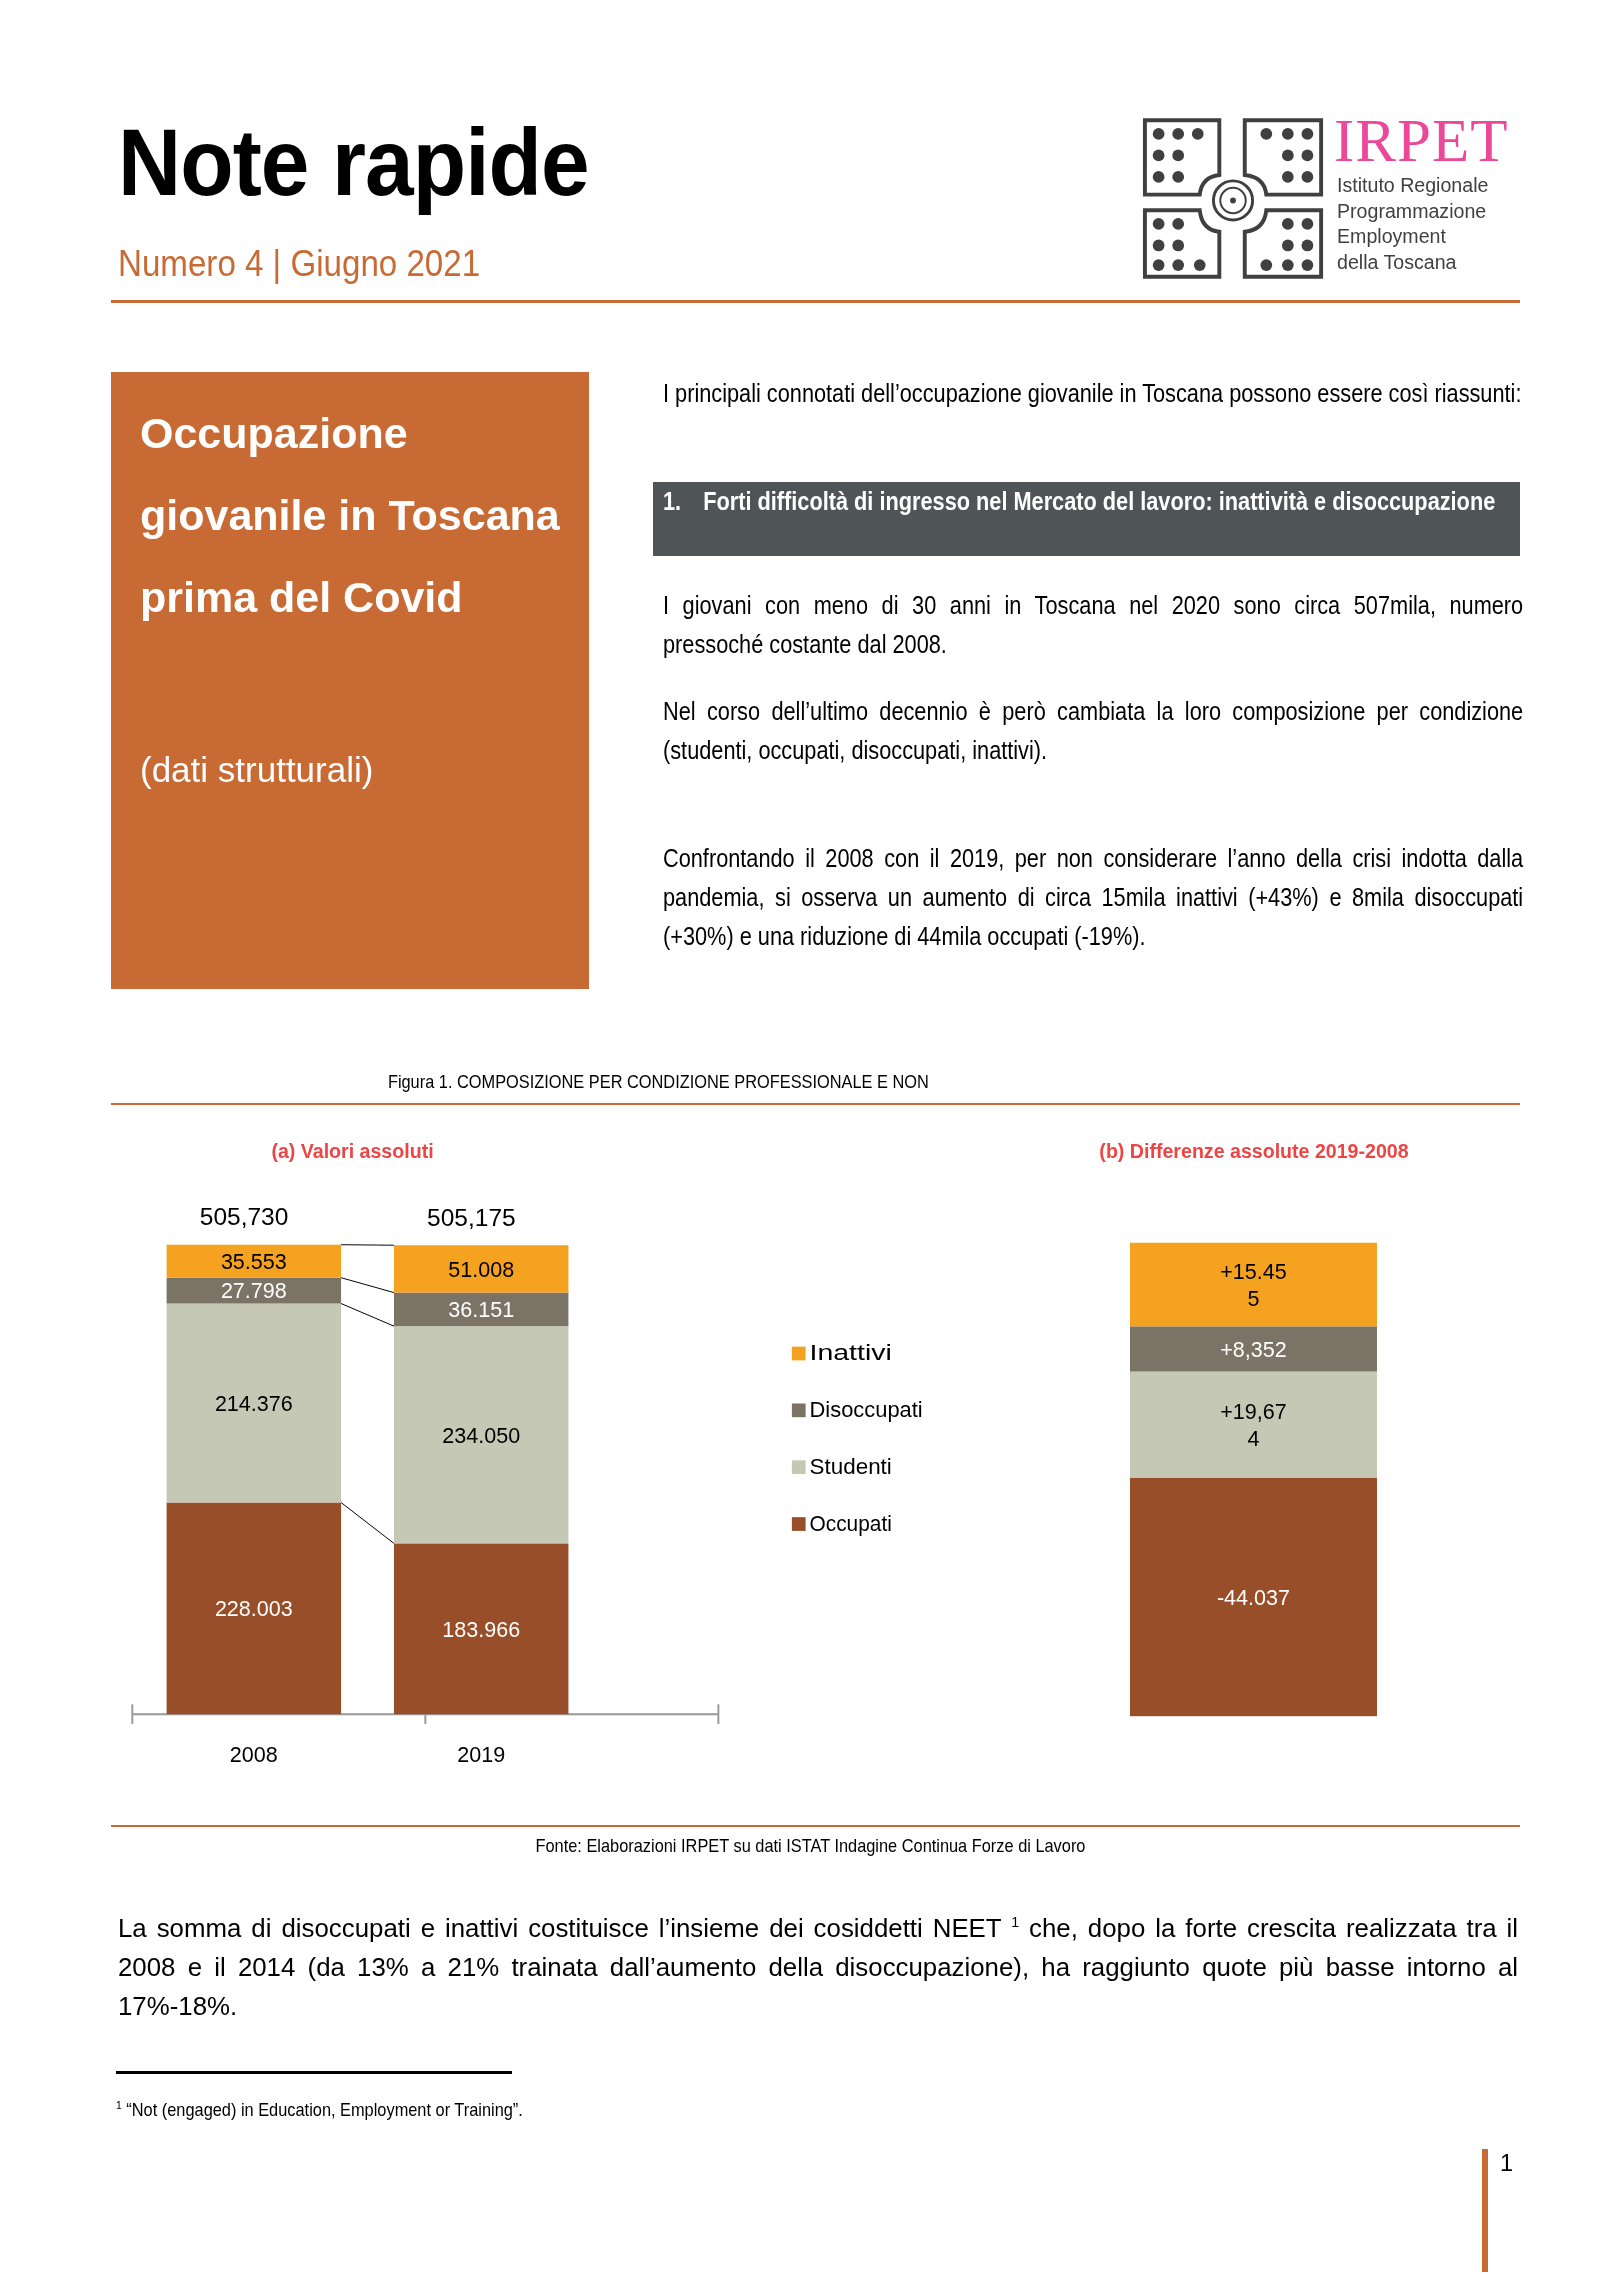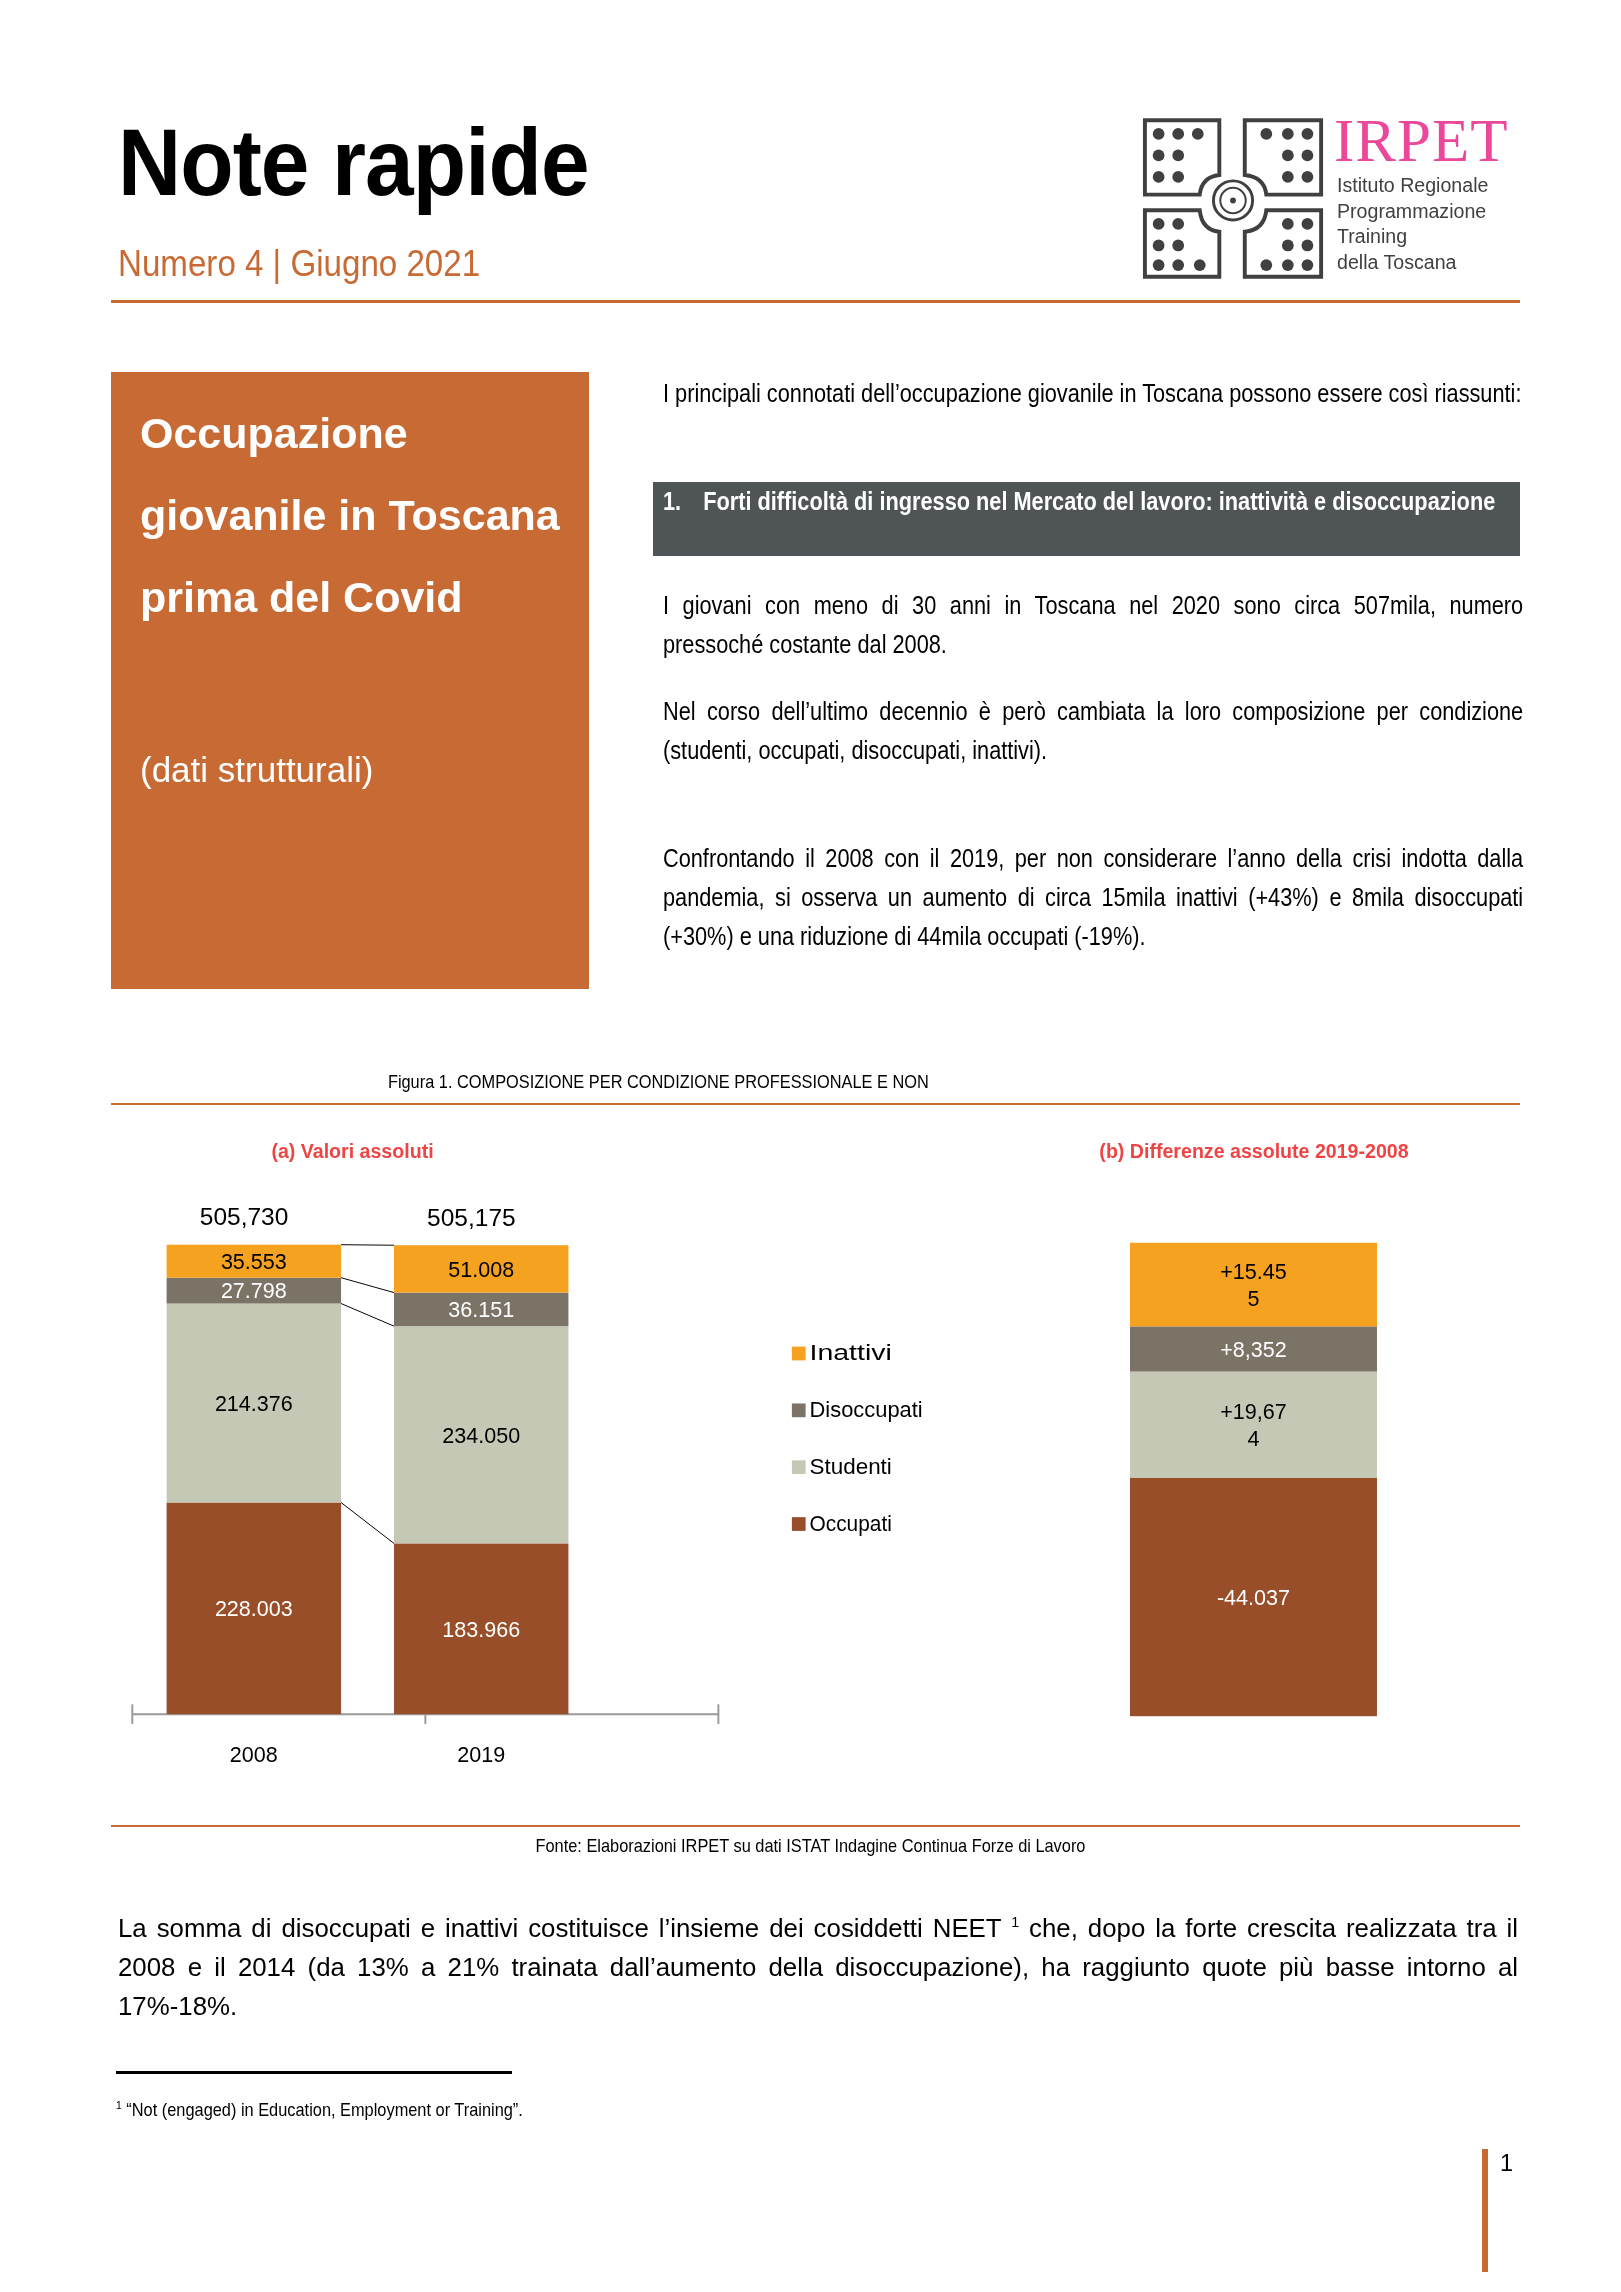--- a/index.html
+++ b/index.html
@@ -98,21 +98,21 @@
         <circle cx="170" cy="152" r="6"></circle>
     </g>
     <circle cx="94" cy="86" r="20" fill="none" stroke="#404040" stroke-width="3"></circle>
     <circle cx="94" cy="86" r="13" fill="none" stroke="#404040" stroke-width="2"></circle>
     <circle cx="94" cy="86" r="3" fill="#404040"></circle>
   </svg>
 </div>
 <div class="abs" id="logo-text-irpet">IRPET</div>
 <div class="abs logo-sub" style="top:176px;">Istituto Regionale</div>
 <div class="abs logo-sub" style="top:202px;">Programmazione</div>
-<div class="abs logo-sub" style="top:227px;">Training</div>
+<div class="abs logo-sub" style="top:227px;">Employment</div>
 <div class="abs logo-sub" style="top:253px;">della Toscana</div>
 
 <div class="abs" id="cover-box"></div>
 <div class="abs" id="cover-title">Occupazione giovanile in Toscana prima del Covid</div>
 <div class="abs" id="cover-sub">(dati strutturali)</div>
 
 <div class="abs body-text" id="intro">I principali connotati dell’occupazione giovanile in Toscana possono essere così riassunti:</div>
 <div class="abs" id="section-bar"></div>
 <div class="abs" id="section-text">
   <span id="sec-num">1.</span>

